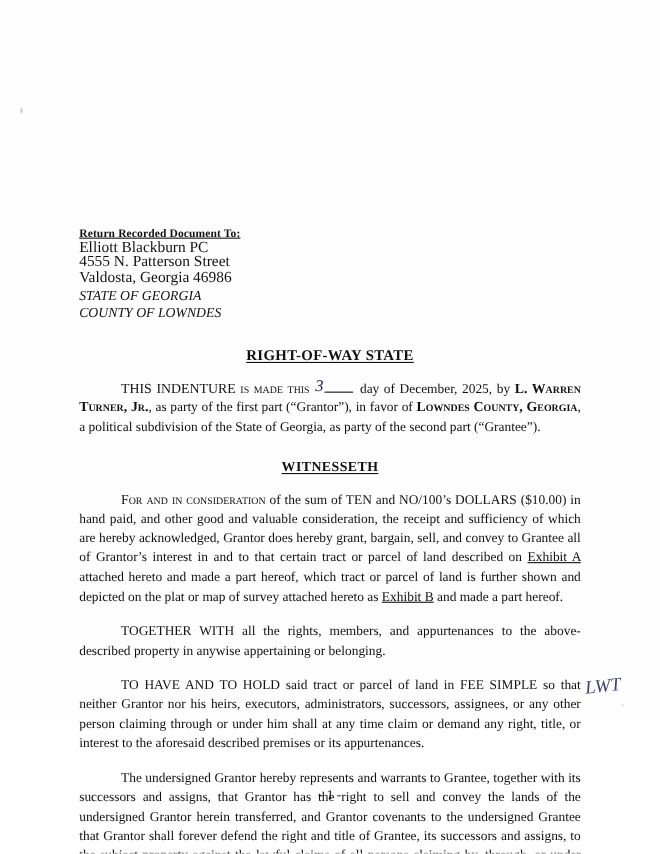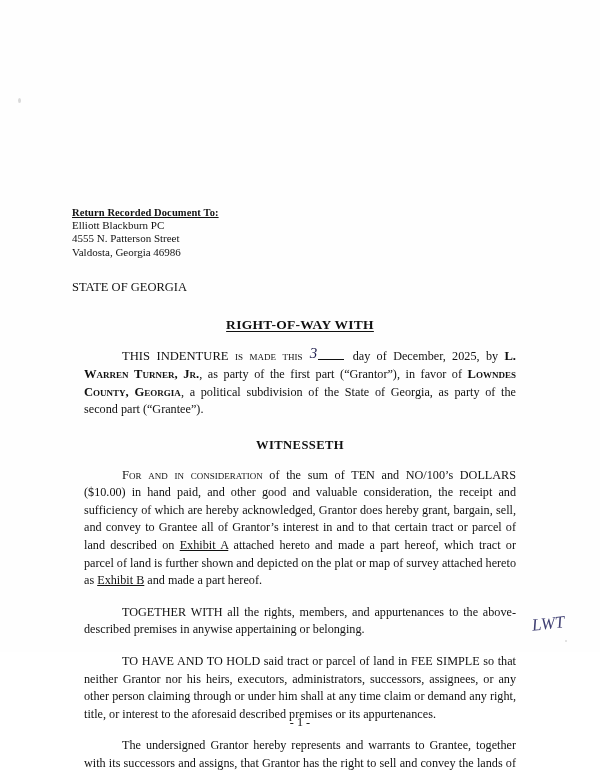--- a/index.html
+++ b/index.html
@@ -37,38 +37,39 @@
     font-size: 10.5px;
     line-height: 13.2px;
   }
   .return-title {
     font-weight: bold;
     text-decoration: underline;
     font-size: 10.5px;
     letter-spacing: 0.1px;
   }
   .return-line {
-    font-size: 11px;
+    font-size: 14px;
   }
   .state-block {
-    margin-top: 21px;
+    margin-top: 3px;
     font-size: 12.5px;
     line-height: 15.5px;
+    font-style: italic;
   }
   .deed-title {
     margin-top: 22px;
     text-align: center;
     font-weight: bold;
     font-size: 13.5px;
     letter-spacing: 0.3px;
     text-decoration: underline;
     text-underline-offset: 2px;
   }
   p.body {
-    margin: 12px;
+    margin: 0;
     margin-top: 14px;
     font-size: 12.2px;
     line-height: 17.6px;
     text-align: justify;
     text-indent: 0;
   }
   p.body.indent {
     text-indent: 38px;
   }
   .sc {
@@ -83,20 +84,21 @@
   .u {
     text-decoration: underline;
   }
   .witnesseth {
     margin-top: 19px;
     text-align: center;
     font-weight: bold;
     font-size: 12.6px;
     font-variant: small-caps;
     letter-spacing: 0.4px;
+    text-decoration: underline;
     text-underline-offset: 2px;
   }
   .handdate {
     font-family: "Liberation Serif", serif;
     font-style: italic;
     font-size: 15px;
     color: #1b1b4a;
     position: relative;
     top: -2px;
     padding: 0 1px;
@@ -141,31 +143,32 @@
 
     <div class="return-block">
       <div class="return-title">Return Recorded Document To:</div>
       <div class="return-line">Elliott Blackburn PC</div>
       <div class="return-line">4555 N. Patterson Street</div>
       <div class="return-line">Valdosta, Georgia 46986</div>
     </div>
 
     <div class="state-block">
       <div>STATE OF GEORGIA</div>
+      <div>COUNTY OF LOWNDES</div>
     </div>
 
-    <div class="deed-title">RIGHT-OF-WAY WITH</div>
+    <div class="deed-title">RIGHT-OF-WAY STATE</div>
 
     <p class="body indent"><span class="sc">THIS INDENTURE is made this</span> <span class="handdate">3</span><span class="blankline"></span> <span>day of December, 2025, by</span> <span class="scb">L. Warren Turner, Jr.</span><span>, as party of the first part (“Grantor”), in favor of</span> <span class="scb">Lowndes County, Georgia</span><span>, a political subdivision of the State of Georgia, as party of the second part (“Grantee”).</span></p>
 
     <div class="witnesseth">WITNESSETH</div>
 
     <p class="body indent"><span class="sc">For and in consideration</span><span> of the sum of TEN and NO/100’s DOLLARS ($10.00) in hand paid, and other good and valuable consideration, the receipt and sufficiency of which are hereby acknowledged, Grantor does hereby grant, bargain, sell, and convey to Grantee all of Grantor’s interest in and to that certain tract or parcel of land described on </span><span class="u">Exhibit A</span><span> attached hereto and made a part hereof, which tract or parcel of land is further shown and depicted on the plat or map of survey attached hereto as </span><span class="u">Exhibit B</span><span> and made a part hereof.</span></p>
 
-    <p class="body indent">TOGETHER WITH all the rights, members, and appurtenances to the above-described premises in anywise appertaining or belonging.</p>
+    <p class="body indent">TOGETHER WITH all the rights, members, and appurtenances to the above-described property in anywise appertaining or belonging.</p>
 
     <p class="body indent">TO HAVE AND TO HOLD said tract or parcel of land in FEE SIMPLE so that neither Grantor nor his heirs, executors, administrators, successors, assignees, or any other person claiming through or under him shall at any time claim or demand any right, title, or interest to the aforesaid described premises or its appurtenances.</p>
 
     <p class="body indent">The undersigned Grantor hereby represents and warrants to Grantee, together with its successors and assigns, that Grantor has the right to sell and convey the lands of the undersigned Grantor herein transferred, and Grantor covenants to the undersigned Grantee that Grantor shall forever defend the right and title of Grantee, its successors and assigns, to the subject property against the lawful claims of all persons claiming by, through, or under Grantor.</p>
 
     <div class="pagenum">- 1 -</div>
   </div>
 
   <div class="signature">LWT</div>
 </div>

